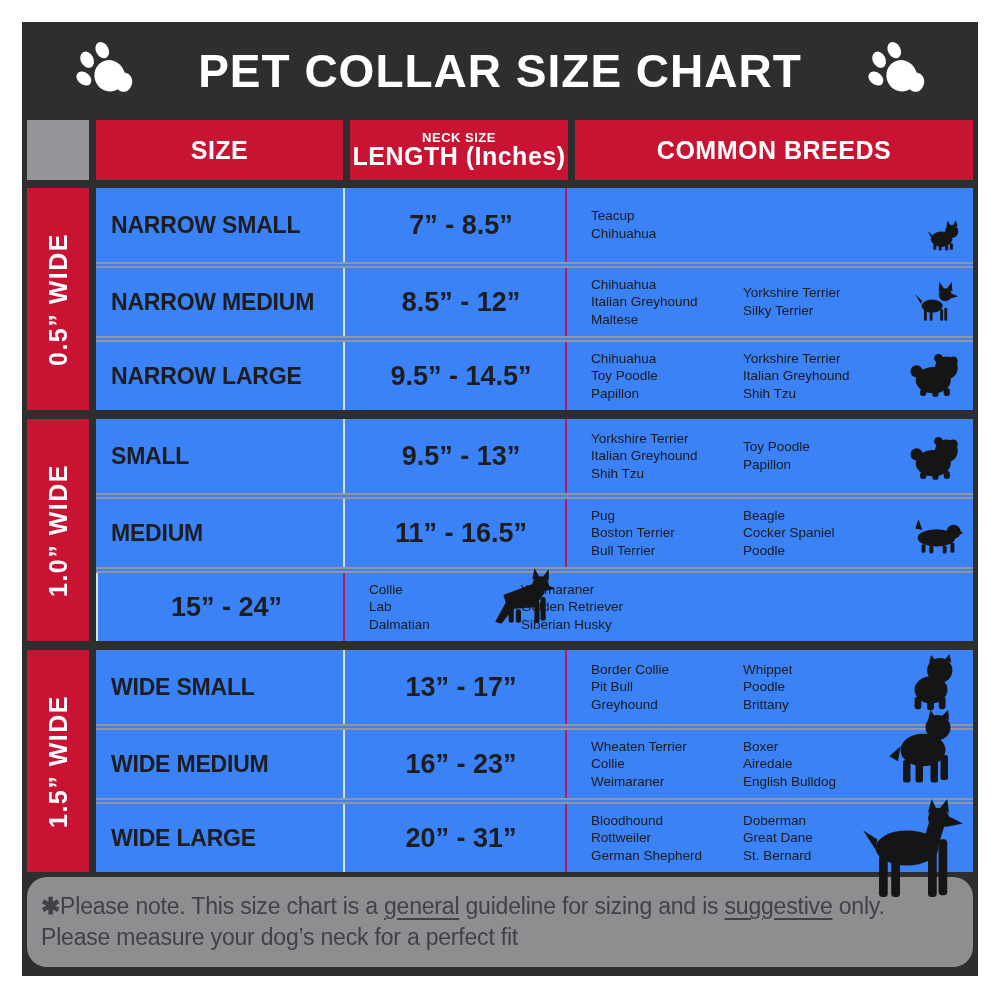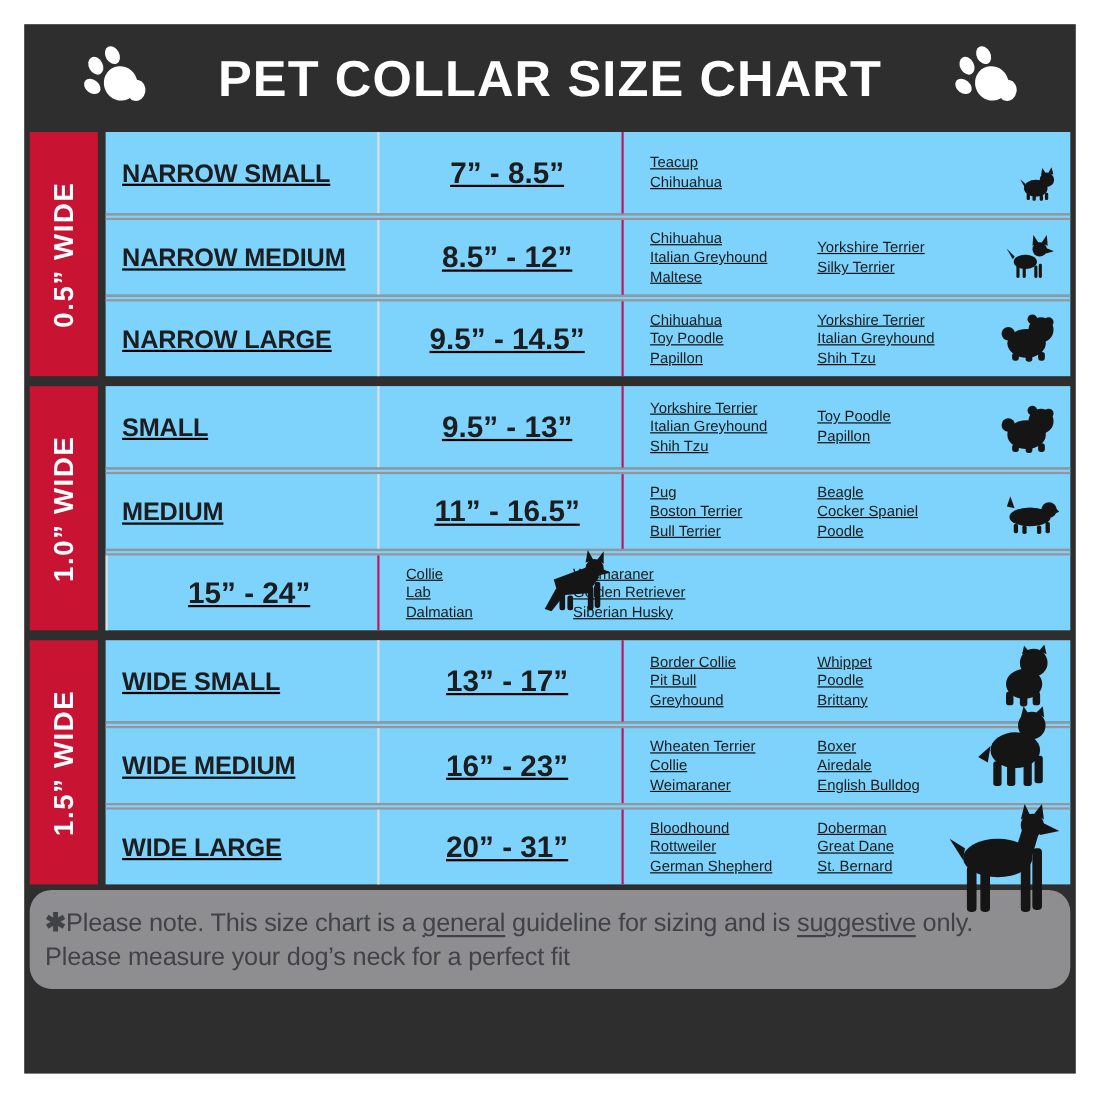--- a/index.html
+++ b/index.html
@@ -18,21 +18,21 @@
          font-weight:bold;font-size:25px;letter-spacing:.5px;text-align:center;}
   .hcell.stack{flex-direction:column;line-height:1.02;}
   .hcell .sub{font-size:13px;font-weight:bold;letter-spacing:.5px;}
   
   .group{display:grid;grid-template-columns:62px 1fr;column-gap:7px;}
   .group + .group{margin-top:9px;}
   .gbar{background:#c81332;display:flex;align-items:center;justify-content:center;}
   .gbar span{writing-mode:vertical-rl;transform:rotate(180deg);color:#fff;font-weight:bold;
              font-size:25px;letter-spacing:1.5px;white-space:nowrap;}
   .rows{display:flex;flex-direction:column;}
-  .row{background:#7dd3fc;height:74px;box-sizing:border-box;display:grid;grid-template-columns:247px 222px 1fr;text-decoration:underline;}
+  .row{background:#3b82f6;height:74px;box-sizing:border-box;display:grid;grid-template-columns:247px 222px 1fr;}
   .row + .row{border-top:6px double #95959a;}
   .cell{display:flex;align-items:center;min-width:0;}
   .cell.size{padding-left:15px;font-weight:bold;font-size:23px;color:#1d1d1f;letter-spacing:-.2px;white-space:nowrap;}
   .cell.len{justify-content:center;font-weight:bold;font-size:27px;color:#1d1d1f;border-left:2px solid #dedede;white-space:nowrap;padding-left:12px;}
   .cell.breeds{border-left:2px solid #be185d;padding-left:24px;position:relative;}
   .bcol{width:152px;flex:0 0 152px;font-size:13.5px;line-height:1.3;color:#1b1b1b;white-space:pre-line;}
   .bcol.c2{flex:0 0 150px;width:150px;}
   .icon-box{position:absolute;right:10px;top:0;bottom:8px;width:112px;display:flex;align-items:flex-end;justify-content:flex-end;pointer-events:none;}
   .icon-box svg{height:var(--h,48px);width:auto;display:block;}
   .icon-box.huge{bottom:-52px;z-index:5;}
@@ -67,20 +67,29 @@
           <ellipse cx="17" cy="11" rx="4.6" ry="6.2"></ellipse>
           <ellipse cx="30" cy="10" rx="4.6" ry="6.2"></ellipse>
           <ellipse cx="8.5" cy="22" rx="4.4" ry="6" transform="rotate(-24 8.5 22)"></ellipse>
           <ellipse cx="26" cy="29" rx="11" ry="11.5"></ellipse>
           <ellipse cx="33" cy="38" rx="6" ry="7" transform="rotate(38 33 38)"></ellipse>
         </g>
           </svg>
       </span>
     </div>
 
+    <div class="thead">
+      <div class="corner"></div>
+      <div class="hcell">SIZE</div>
+      <div class="hcell stack">
+        <span class="sub">NECK SIZE</span>
+        <span>LENGTH (Inches)</span>
+      </div>
+      <div class="hcell">COMMON BREEDS</div>
+    </div>
 
     <div class="group">
       <div class="gbar">
         <span>0.5” WIDE</span>
       </div>
       <div class="rows">
         <div class="row">
           <div class="cell size">NARROW SMALL</div>
           <div class="cell len">7” - 8.5”</div>
           <div class="cell breeds">

